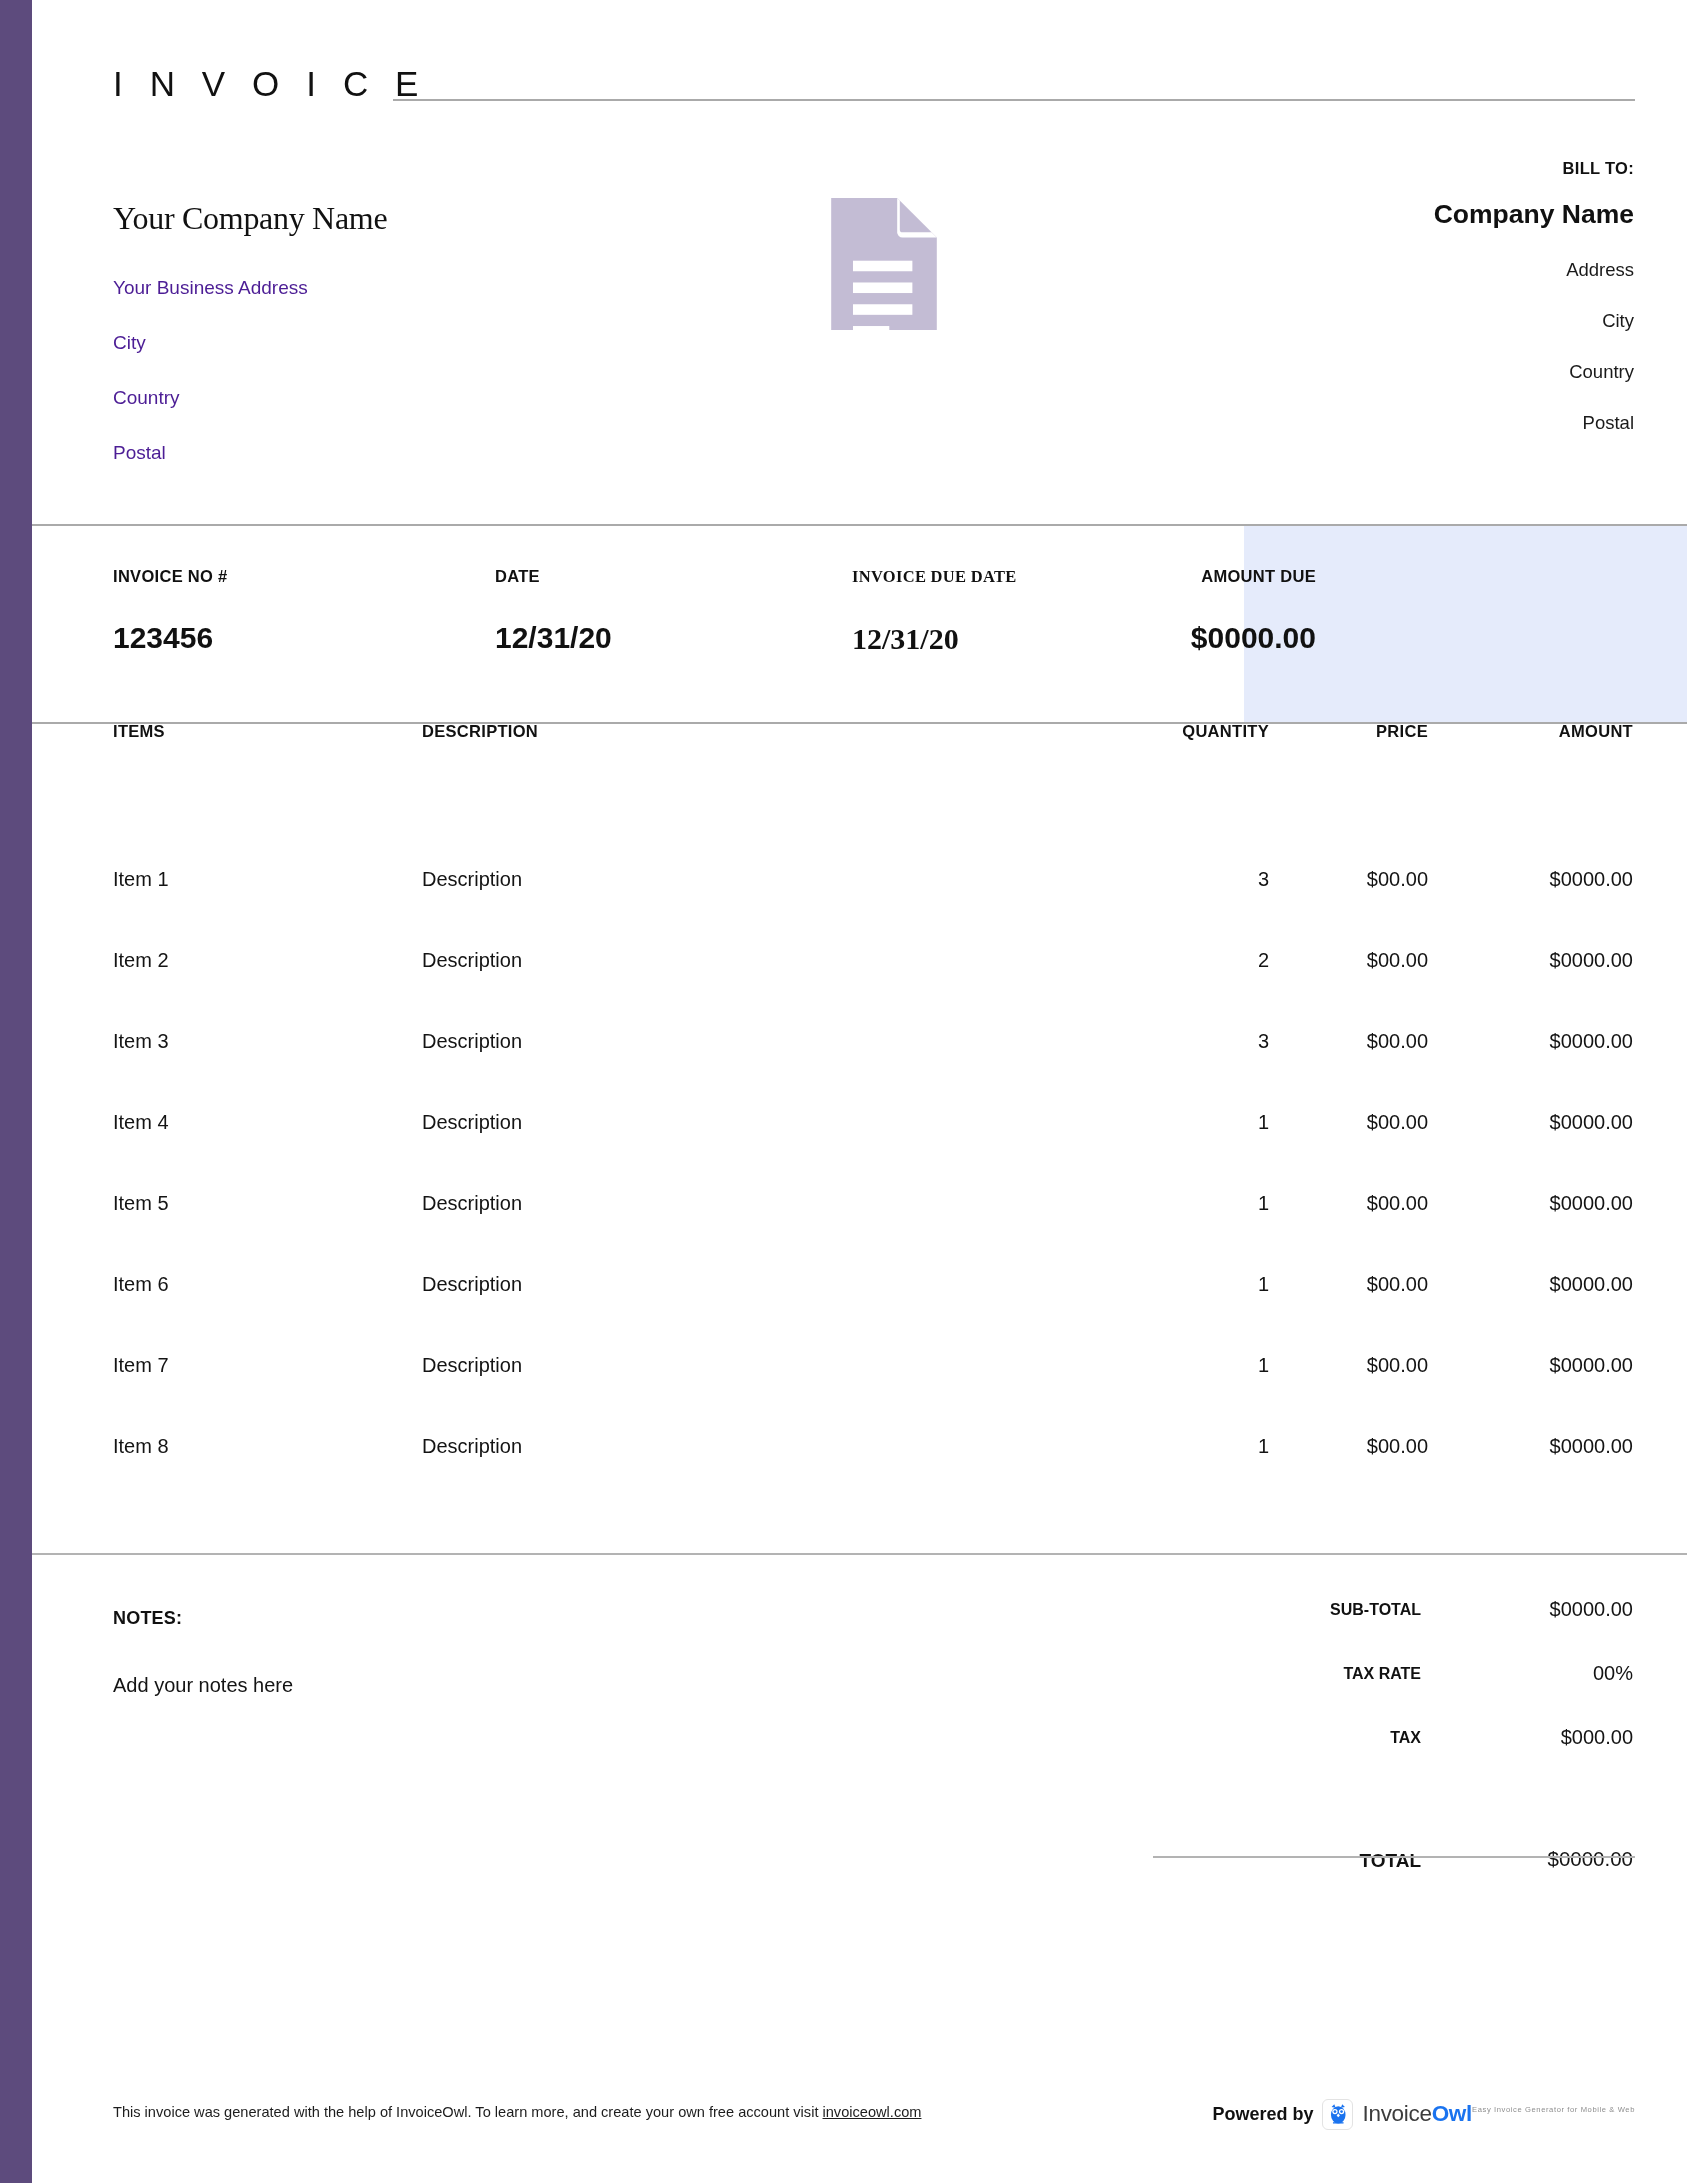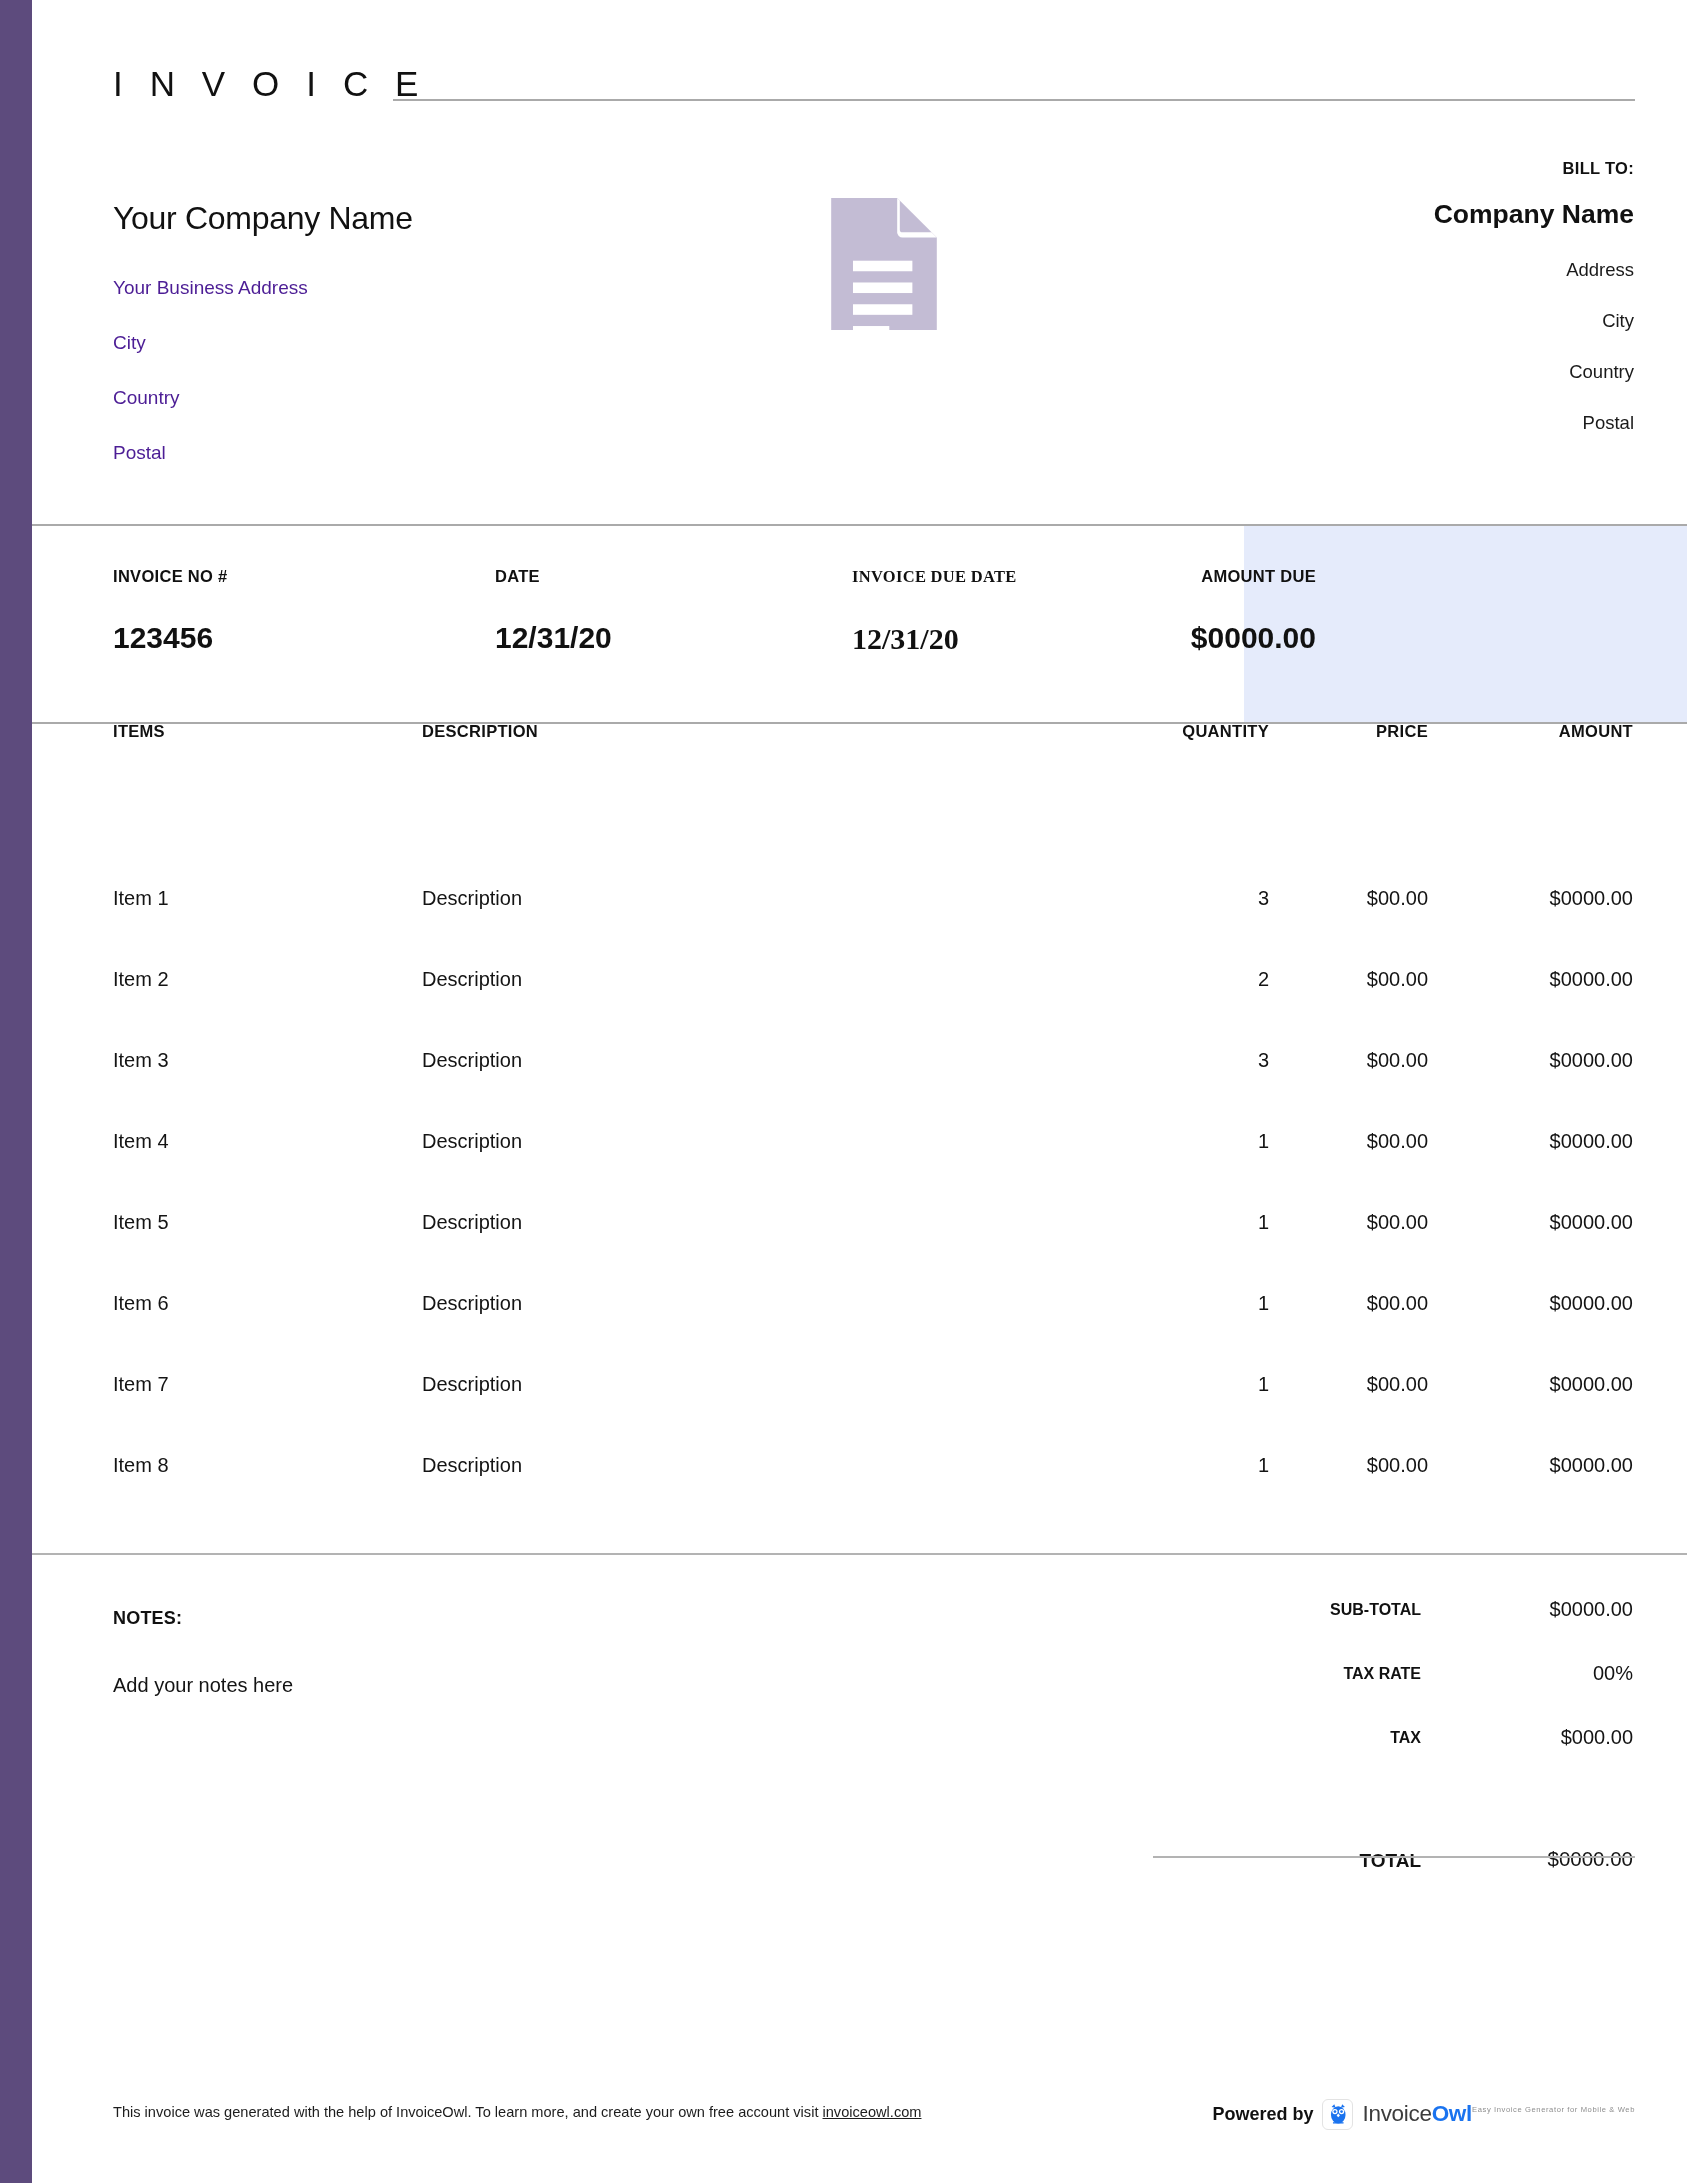--- a/index.html
+++ b/index.html
@@ -22,21 +22,21 @@
     position:absolute; left:81px; top:64px;
     font-size:35px; font-weight:400; letter-spacing:8.6px;
     color:#111; line-height:40px; white-space:nowrap;
   }
   .hdr-rule{
     position:absolute; left:361px; top:99px; width:1242px; height:2px;
     background:#aaaaaa;
   }
 
   .from-block{ position:absolute; left:81px; top:198px; width:595px; }
-  .from-name{ font-size:32px; font-weight:400; color:#111; line-height:41px; letter-spacing:-0.3px;}
+  .from-name{ font-size:32px; font-weight:400; color:#111; line-height:41px; letter-spacing:-0.3px;font-family:Liberation Serif, serif;}
   .from-line{ font-size:19px; color:#4c1d95; line-height:21px; margin-top:34px;}
   .from-line.first{ margin-top:38px; }
 
   .billto-block{ position:absolute; right:53px; top:159px; width:595px; text-align:right; }
   .billto-label{ font-size:16.5px; font-weight:bold; letter-spacing:0.3px; color:#111; }
   .billto-name{ font-size:26.5px; font-weight:bold; color:#111; margin-top:21px; line-height:30px;}
   .billto-line{ font-size:18.5px; color:#1a1a1a; line-height:21px; margin-top:30px;}
 
   .doc-icon{ position:absolute; left:799px; top:198px; width:106px; height:132px; }
 
@@ -170,21 +170,21 @@
     </div>
 
     <div class="meta-cell mc-4">
       <div class="m-label">AMOUNT DUE</div>
       <div class="m-value">$0000.00</div>
     </div>
   </div>
   <div class="meta-rule-bottom"></div>
 
   <div class="items">
-    <div class="items-head" style="padding-top:72px;text-decoration:underline;">
+    <div class="items-head" style="padding-top:53px;text-decoration:underline;">
       <div class="cell c-item">ITEMS</div>
       <div class="cell c-desc">DESCRIPTION</div>
       <div class="cell c-qty">QUANTITY</div>
       <div class="cell c-price">PRICE</div>
       <div class="cell c-amt">AMOUNT</div>
     </div>
 
     <div style="height:33px;"></div>
 
     <div class="row">

